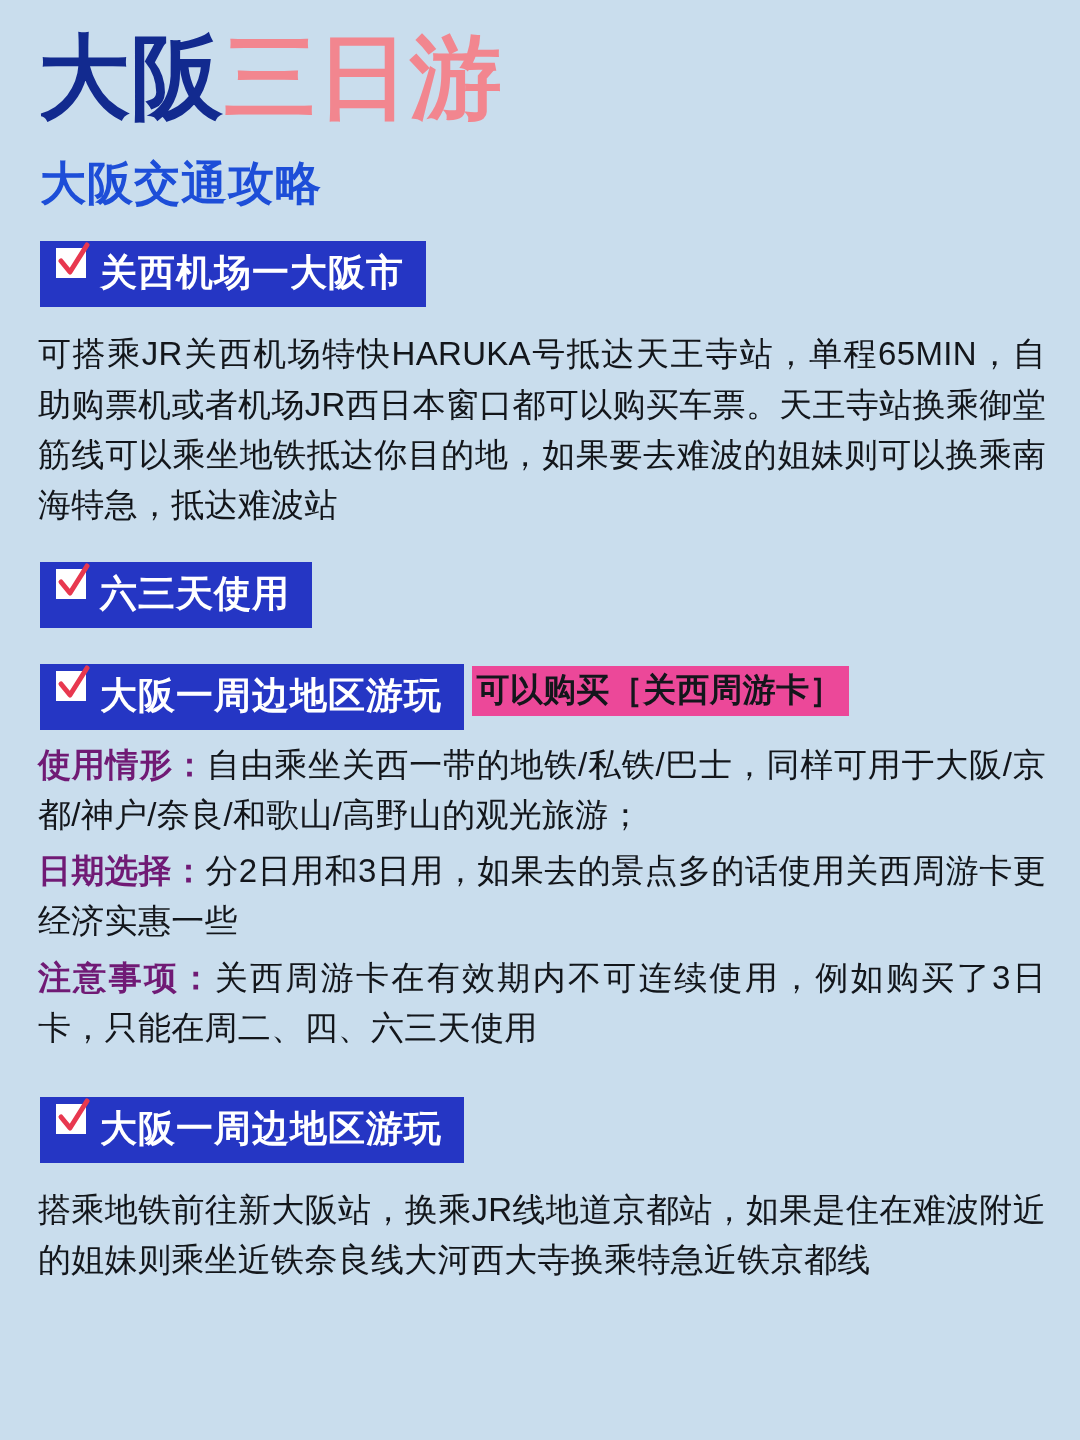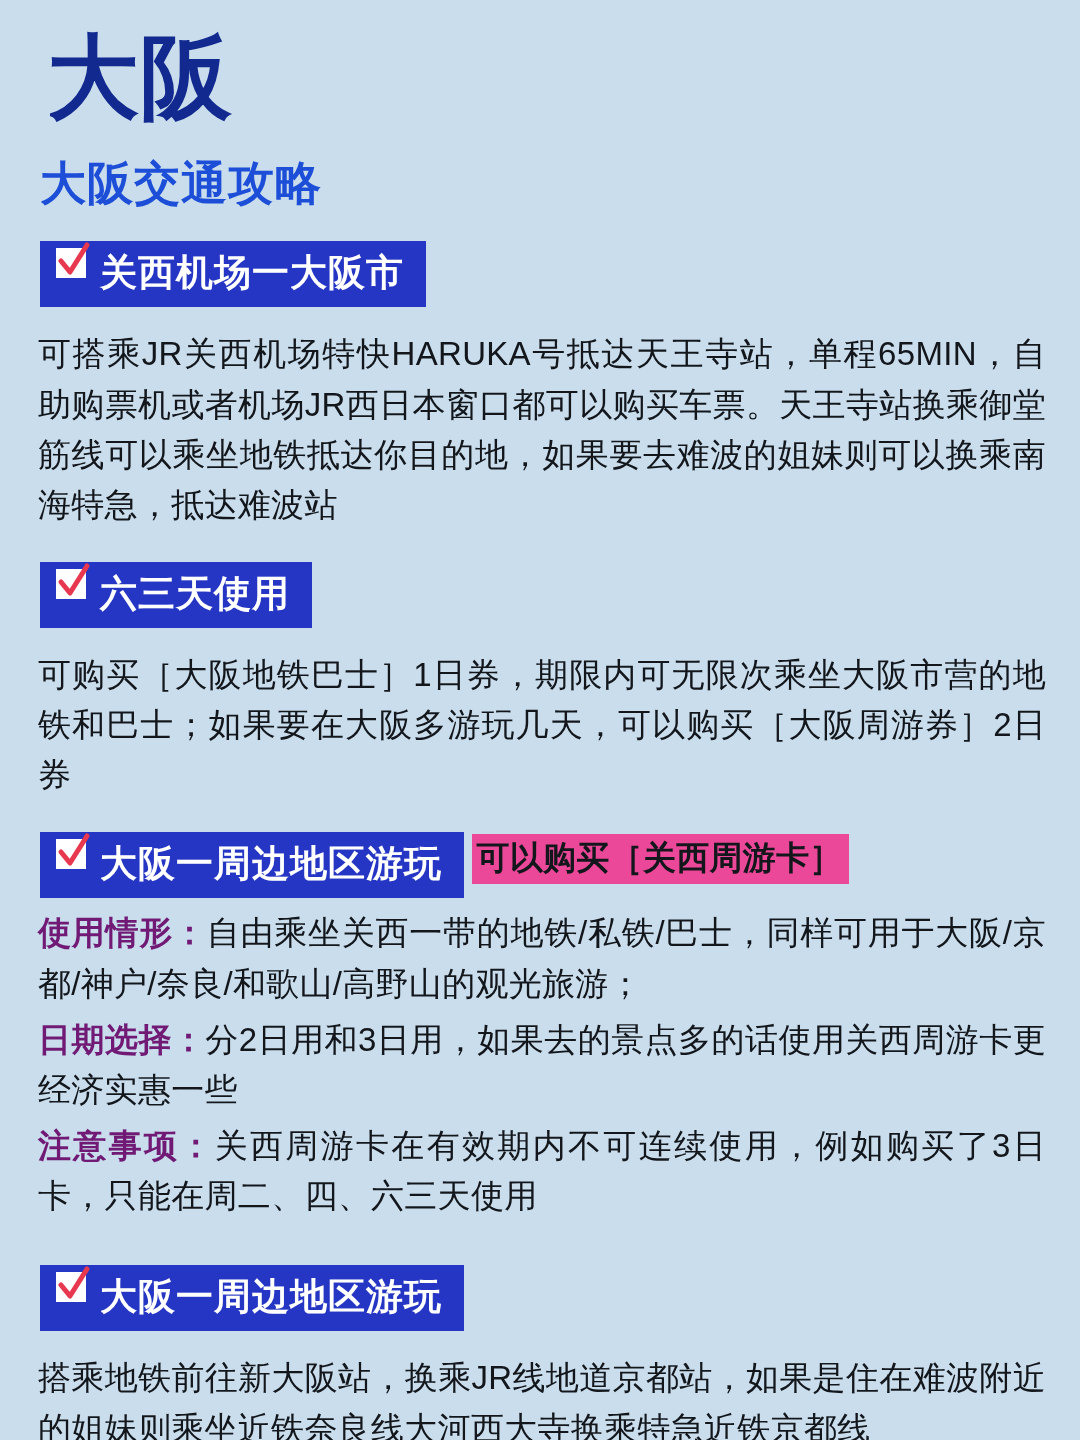--- a/index.html
+++ b/index.html
@@ -21,21 +21,21 @@
     padding: 28px 34px 0 34px;
   }
 
   
   .title {
     font-size: 92px;
     font-weight: 800;
     line-height: 1.08;
     letter-spacing: 1px;
     white-space: nowrap;
-    margin: 0 0 4px 13px;
+    margin: 0 0 4px 4px;
     display: flex;
     align-items: baseline;
     text-align: center;
   }
   .title .seg-navy { color: #122a8f; }
   .title .seg-pink { color: #f2868f; }
   .title .seg-dark { color: #16181c; }
 
   .subtitle {
     color: #1d4ed8;
@@ -104,20 +104,21 @@
   .spacer-sm { height: 10px; }
   .spacer-md { height: 22px; }
 </style>
 </head>
 <body>
 
 <div class="page">
 
   <h1 class="title">
     <span class="seg-navy">大阪</span>
+      <span class="seg-pink">三日游</span>
   </h1>
 
   <div class="subtitle">大阪交通攻略</div>
 
   
   <div class="chip">
     <span class="check-box">
       <svg width="34" height="40" viewBox="0 0 34 40" fill="none" xmlns="http://www.w3.org/2000/svg" aria-hidden="true">
         <path d="M4 20 L13 31 L30 4" stroke="#e8384f" stroke-width="5" stroke-linecap="round" stroke-linejoin="round" fill="none"></path>
       </svg>
@@ -130,21 +131,20 @@
 
   
   <div class="chip">
     <span class="check-box">
       <svg width="34" height="40" viewBox="0 0 34 40" fill="none" xmlns="http://www.w3.org/2000/svg" aria-hidden="true">
         <path d="M4 20 L13 31 L30 4" stroke="#e8384f" stroke-width="5" stroke-linecap="round" stroke-linejoin="round" fill="none"></path>
       </svg>
     </span>
     <span>六三天使用</span>
   </div>
-  <p class="para">可购买［大阪地铁巴士］1日券，期限内可无限次乘坐大阪市营的地铁和巴士；如果要在大阪多游玩几天，可以购买［大阪周游券］2日券</p>
 
   <div class="spacer-sm"></div>
 
   
   <div class="chip">
     <span class="check-box">
       <svg width="34" height="40" viewBox="0 0 34 40" fill="none" xmlns="http://www.w3.org/2000/svg" aria-hidden="true">
         <path d="M4 20 L13 31 L30 4" stroke="#e8384f" stroke-width="5" stroke-linecap="round" stroke-linejoin="round" fill="none"></path>
       </svg>
     </span>

